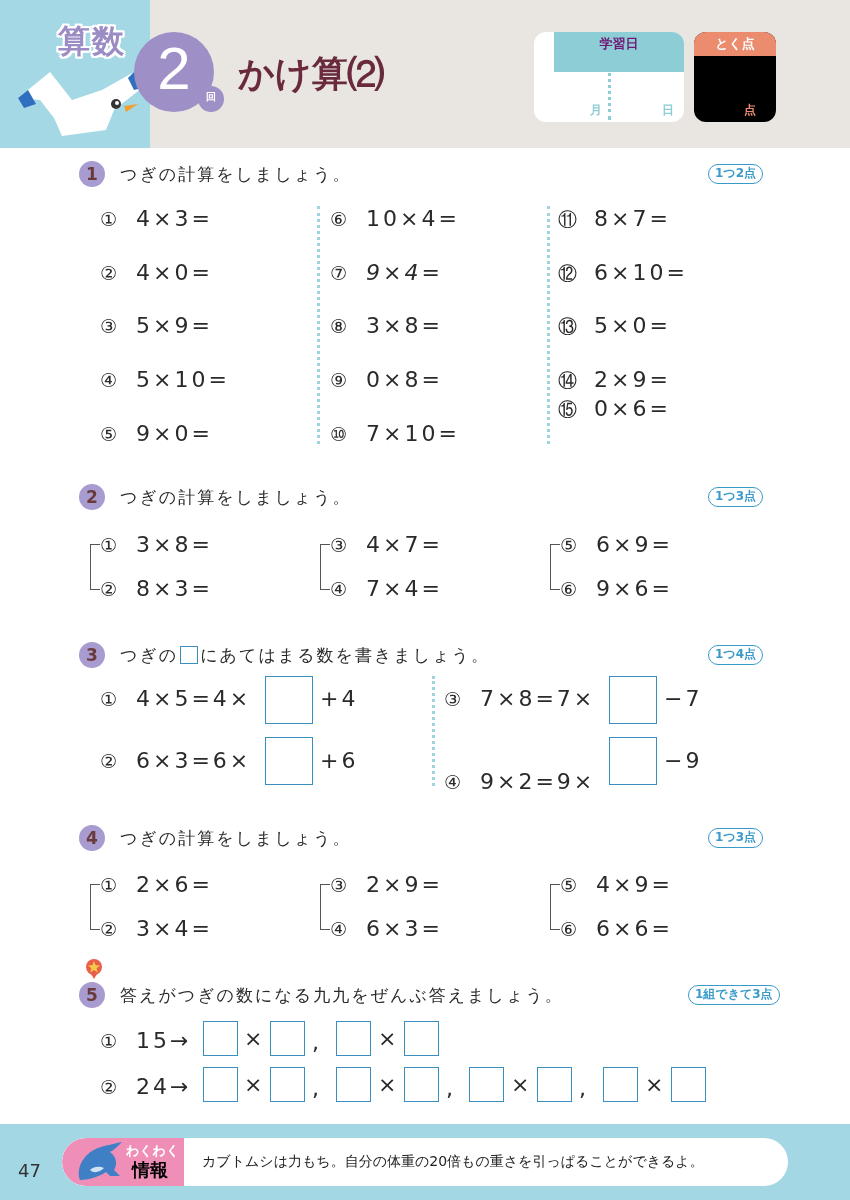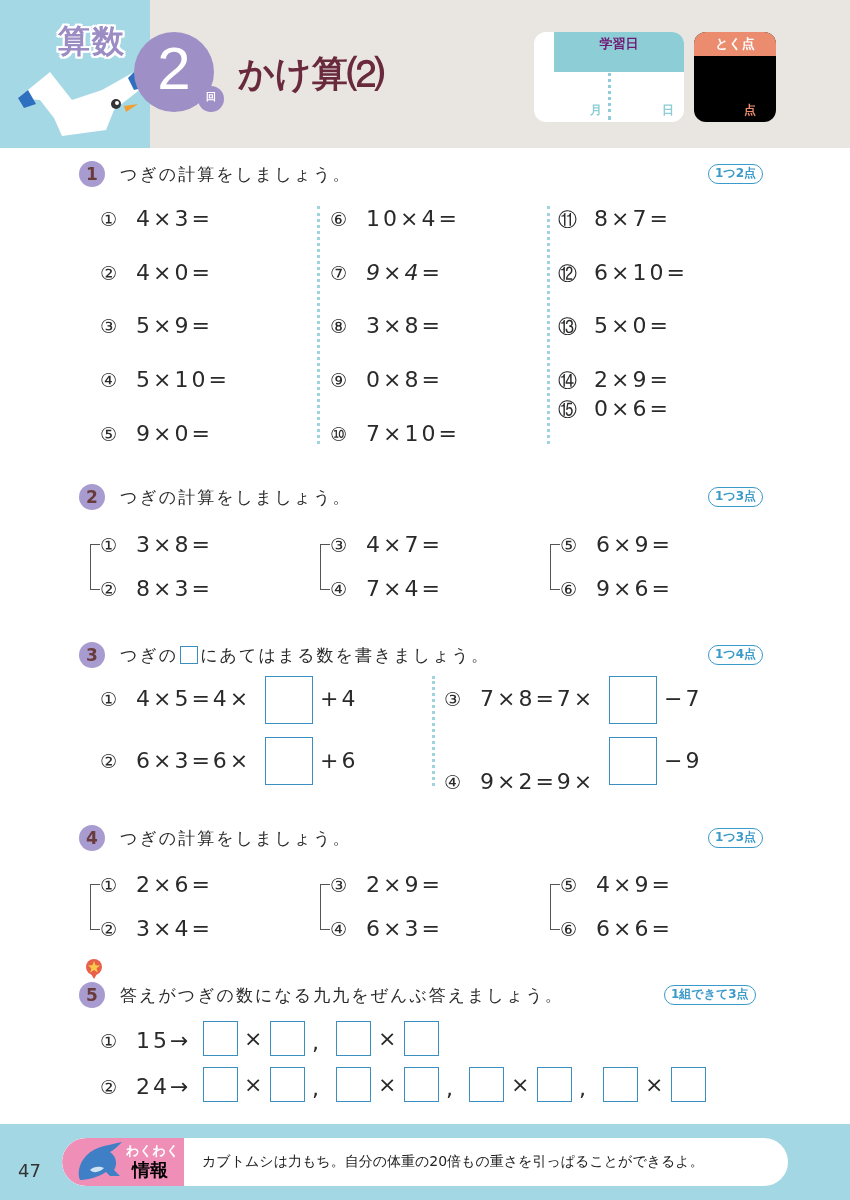--- a/index.html
+++ b/index.html
@@ -165,21 +165,21 @@
 <div class="prob" style="left:560px;top:872px;"><span class="pnum">⑤</span><span>4×9=</span></div>
 <div class="prob" style="left:560px;top:916px;"><span class="pnum">⑥</span><span>6×6=</span></div>
 
 <svg style="position:absolute;left:85px;top:958px;" width="18" height="22" viewBox="0 0 18 22">
   <circle cx="9" cy="9" r="8" fill="#e9604a"></circle>
   <path d="M9 3 L10.6 7.2 L15 7.4 L11.6 10.2 L12.8 14.5 L9 12 L5.2 14.5 L6.4 10.2 L3 7.4 L7.4 7.2 Z" fill="#f6c94a"></path>
   <path d="M6 16 L9 21 L12 16 Z" fill="#e9604a"></path>
 </svg>
 <div class="q-badge" style="left:79px;top:982px;">5</div>
 <div class="q-text" style="left:120px;top:984px;">答えがつぎの数になる九九をぜんぶ答えましょう。</div>
-<div class="points" style="left:664px;top:985px;">1組できて3点</div>
+<div class="points" style="left:688px;top:985px;">1組できて3点</div>
 
 <div class="prob" style="left:100px;top:1028px;"><span class="pnum">①</span><span>15→</span></div>
 <div class="blank-sq" style="left:203px;top:1021px;width:35px;height:35px;"></div>
 <div class="op" style="left:244px;top:1026px;">×</div>
 <div class="blank-sq" style="left:270px;top:1021px;width:35px;height:35px;"></div>
 <div class="op" style="left:312px;top:1030px;">,</div>
 <div class="blank-sq" style="left:336px;top:1021px;width:35px;height:35px;"></div>
 <div class="op" style="left:378px;top:1026px;">×</div>
 <div class="blank-sq" style="left:404px;top:1021px;width:35px;height:35px;"></div>
 

